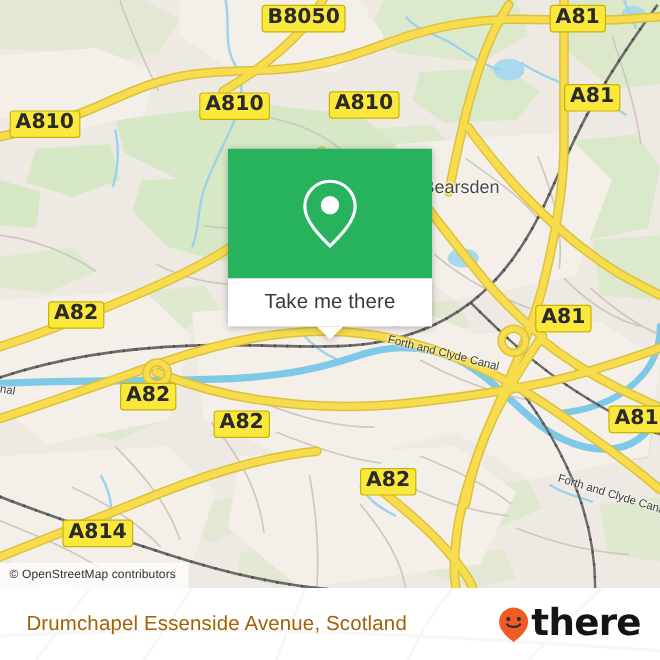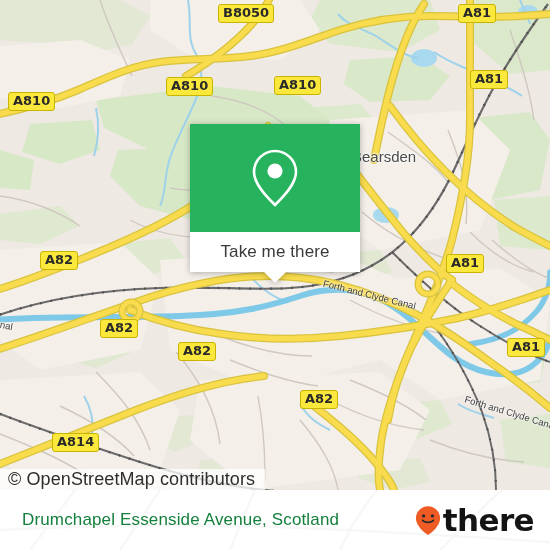--- a/index.html
+++ b/index.html
@@ -13,21 +13,21 @@
   
   .map{position:absolute;left:0;top:0;width:550px;height:490px;overflow:hidden;background:#efe9e4;}
   .map svg{display:block;}
 
   
   .attrib{
     position:absolute;left:0;bottom:0;height:21px;
     display:flex;align-items:center;
     padding:0 10px 0 8px;
     background:rgba(255,255,255,0.78);
-    font-size:18px;color:#2e2e2e;letter-spacing:0.1px;white-space:nowrap;
+    font-size:10px;color:#2e2e2e;letter-spacing:0.1px;white-space:nowrap;
   }
 
   
   .callout{
     position:absolute;left:190px;top:124px;width:170px;
     filter:drop-shadow(0 1px 3px rgba(0,0,0,0.28));
   }
   .callout-green{
     height:108px;background:#27b35e;
     display:flex;align-items:center;justify-content:center;
@@ -53,36 +53,36 @@
     position:absolute;left:0;bottom:0;width:550px;height:60px;
     background:#ffffff;overflow:hidden;
     display:flex;align-items:center;
   }
   .footer-watermark{
     position:absolute;left:0;top:-200px;width:550px;height:260px;opacity:0.07;
     pointer-events:none;
   }
   .footer-title{
     position:relative;z-index:2;
-    margin-left:22px;font-size:17px;color:#15803d;letter-spacing:0.15px;white-space:nowrap;
+    margin-left:22px;font-size:17px;color:#a16207;letter-spacing:0.15px;white-space:nowrap;
   }
   .brand{
     position:absolute;right:16px;top:50%;transform:translateY(-50%);
     z-index:2;display:flex;align-items:center;gap:2px;
   }
   .brand-pin{width:26px;height:30px;display:block;}
   .brand-word{
     font-size:31px;font-weight:bold;color:#141414;letter-spacing:-0.6px;
     font-family:"DejaVu Sans", sans-serif;line-height:1;
   }
 
   
   .shield{
     position:absolute;background:#fbe83c;border:1.4px solid #c9b400;
-    border-radius:3px;color:#2a2a2a;font-size:13px;font-weight:bold;
+    border-radius:3px;color:#2a2a2a;font-size:17px;font-weight:bold;
     padding:1px 4px 2px 4px;line-height:1.05;white-space:nowrap;
     font-family:"DejaVu Sans", sans-serif;
   }
   .placelbl{
     position:absolute;color:#4a4a4a;font-size:15px;white-space:nowrap;
     text-shadow:0 0 3px #fff,0 0 3px #fff,0 0 2px #fff;
   }
   .canallbl{
     position:absolute;color:#3d3d3d;font-size:9.5px;white-space:nowrap;
     text-shadow:0 0 3px #fff,0 0 3px #fff;

